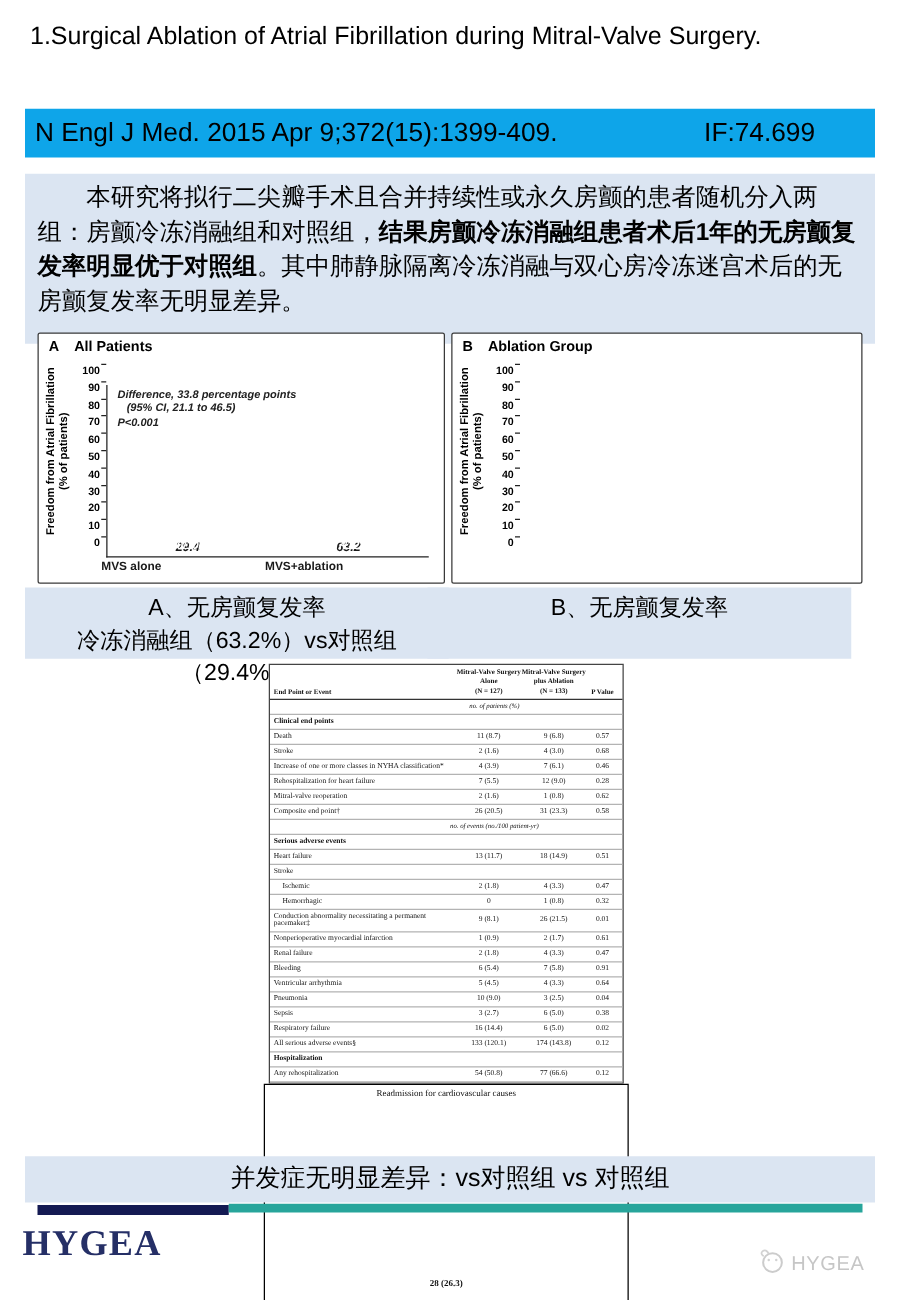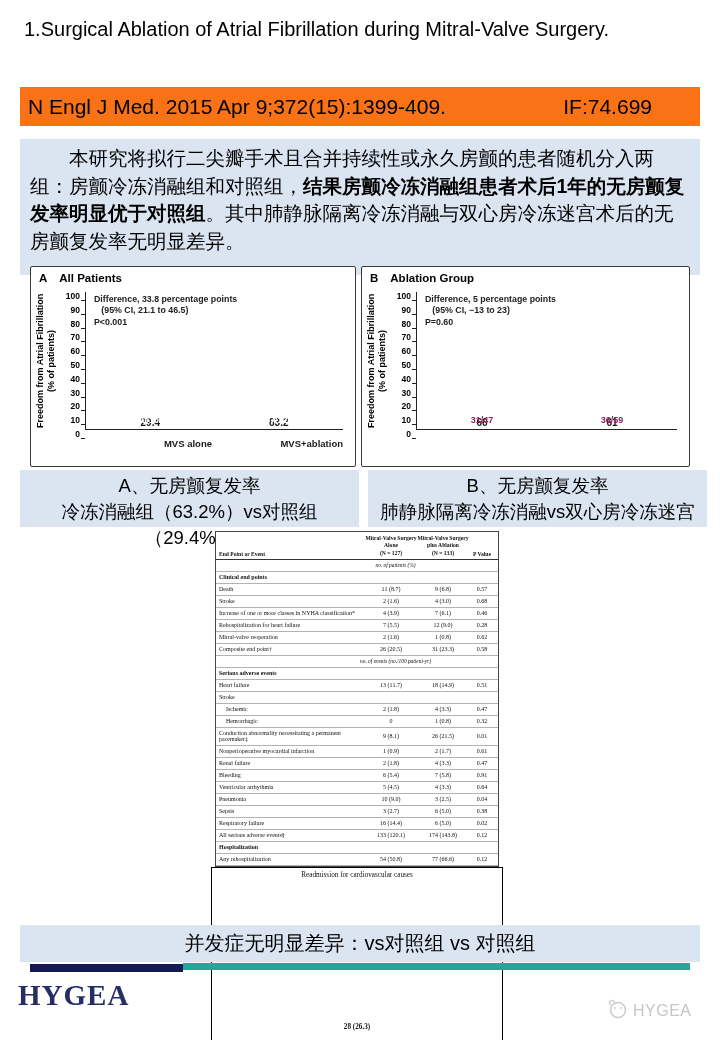--- a/index.html
+++ b/index.html
@@ -6,62 +6,62 @@
   html,body { background:#ffffff; }
   body { width:720px; height:1040px; position:relative; overflow:hidden;
          font-family:"Liberation Sans", sans-serif; color:#000; }
 
   .abs { position:absolute; }
 
   
   .title { left:24px; top:12px; width:690px; font-size:20px; line-height:35px; font-weight:500; }
 
   
-  .citebar { left:20px; top:87px; width:680px; height:39px; background:#f97316;
+  .citebar { left:20px; top:87px; width:680px; height:39px; background:#0ea5e9;
              display:flex; align-items:center; justify-content:space-between;
              font-size:21px; padding:0 8px; }
   .citebar .if { margin-right:40px; }
 
   
   .summary { left:20px; top:139px; width:680px; height:136px; background:#dbe5f2;
              padding:6px 10px 4px 10px; font-size:19.5px; line-height:27.5px; }
   .summary p { text-indent:2em; }
   .summary .bold { font-weight:bold; }
 
   
   .panel { background:#fff; border:1.5px solid #3a3a3a; border-radius:2px; height:201px; overflow:hidden; }
   .panel-a { left:30px; top:266px; width:326px; }
   .panel-b { left:361px; top:266px; width:329px; }
   .phead { display:flex; gap:12px; font-size:11.5px; font-weight:bold; padding:5px 8px 0 8px; }
   .chart-body { display:flex; padding:2px 6px 0 4px; }
   .ylab { writing-mode:vertical-rl; transform:rotate(180deg); font-size:9px; font-weight:bold;
           text-align:center; line-height:1.2; white-space:pre-line; height:150px; width:24px; }
   .yticks { position:relative; width:26px; height:138px; margin-top:10px;
             font-size:8.5px; font-weight:bold; }
-  .ytick { position:absolute; right:0; display:flex; align-items:flex-end; }
+  .ytick { position:absolute; right:0; display:flex; align-items:flex-start; }
   .ymark { width:4px; height:1px; background:#222; display:inline-block; margin-left:1px; }
-  .plot { flex:1; height:138px; margin-top:6px; margin-right:6px;
+  .plot { flex:1; height:138px; margin-top:22px; margin-right:6px;
           border-left:1.5px solid #222; border-bottom:1.5px solid #222;
-          display:flex; align-items:flex-end; position:relative; }
+          display:flex; align-items:flex-end; position:relative;font-style:italic; }
   .anno { position:absolute; top:2px; left:8px; font-size:8.8px; font-weight:600;
           white-space:pre-wrap; line-height:1.3; color:#222; }
   .bslot { flex:1; display:flex; justify-content:center; }
   .bar { width:45px; position:relative; }
   .bval { position:absolute; bottom:100%; margin-bottom:1px; left:50%; transform:translateX(-50%);
           font-weight:bold; font-size:10px; color:#1a1a1a; }
   .bn { position:absolute; bottom:4px; width:100%; text-align:center; font-weight:bold; font-size:9px; }
   .xlabels { display:flex; margin-left:50px; margin-right:12px; margin-top:3px; }
-  .xlab { flex:1; text-align:right; font-weight:bold; font-size:9.5px;
+  .xlab { flex:1; text-align:left; font-weight:bold; font-size:9.5px;
           white-space:pre-line; line-height:1.15; color:#1a1a1a; }
 
   
   .capbox { top:470px; width:339px; height:57px; background:#dbe5f2; text-align:center;
             font-size:18.5px; line-height:26px; padding-top:3px; }
   .capbox-a { left:20px;text-align:center; }
-  .capbox-b { left:368px; }
+  .capbox-b { left:342px; }
 
   
   .tablewrap { left:215px; top:531px; width:284px; font-family:"Liberation Serif", serif; color:#111; }
   .ntable { border:1px solid #444; background:#fff; }
   .theadrow { display:flex; border-bottom:1px solid #333; padding:3px 3px 2px 3px;
               font-weight:bold; font-size:5.6px; }
   .th-label { flex:0 0 146px; align-self:flex-end; }
   .th-c { flex:0 0 52px; text-align:center; white-space:pre-line; line-height:1.3; }
   .th-p { flex:1; text-align:center; align-self:flex-end; }
   .trow { display:flex; border-bottom:1px solid #b3b3b3; padding:2.5px 3px; font-size:6px; align-items:center; }
@@ -228,47 +228,29 @@
         </div>
         <div class="ytick" style="bottom: calc(90% - 5px);">
           <span>90</span>
           <span class="ymark"></span>
         </div>
         <div class="ytick" style="bottom: calc(100% - 5px);">
           <span>100</span>
           <span class="ymark"></span>
         </div>
       </div>
-    <div class="plot">
-      <div class="anno">Difference, 5 percentage points
-   (95% CI, −13 to 23)
-P=0.60</div>
-    <div class="bslot">
-          <div class="bar" style="height: 66%; background: rgb(224, 104, 159);">
-            <div class="bval">66</div>
-            <div class="bn" style="color: rgb(142, 34, 87);">31/47</div>
-          </div>
-        </div>
-        <div class="bslot">
-          <div class="bar" style="height: 61%; background: rgb(244, 179, 208);">
-            <div class="bval">61</div>
-            <div class="bn" style="color: rgb(142, 34, 87);">36/59</div>
-          </div>
-        </div>
-      </div>
   </div>
 </div>
 
 <div class="abs capbox capbox-a">
   <div>A、无房颤复发率</div>
   <div>冷冻消融组（63.2%）vs对照组（29.4%）</div>
 </div>
 <div class="abs capbox capbox-b">
   <div>B、无房颤复发率</div>
-  <div>肺静脉隔离冷冻消融vs双心房冷冻迷宫</div>
 </div>
 
 <div class="abs tablewrap">
   <div class="ntable">
     <div class="theadrow">
       <div class="th-label">End Point or Event</div>
       <div class="th-c">Mitral-Valve Surgery
 Alone
 (N = 127)</div>
       <div class="th-c">Mitral-Valve Surgery

